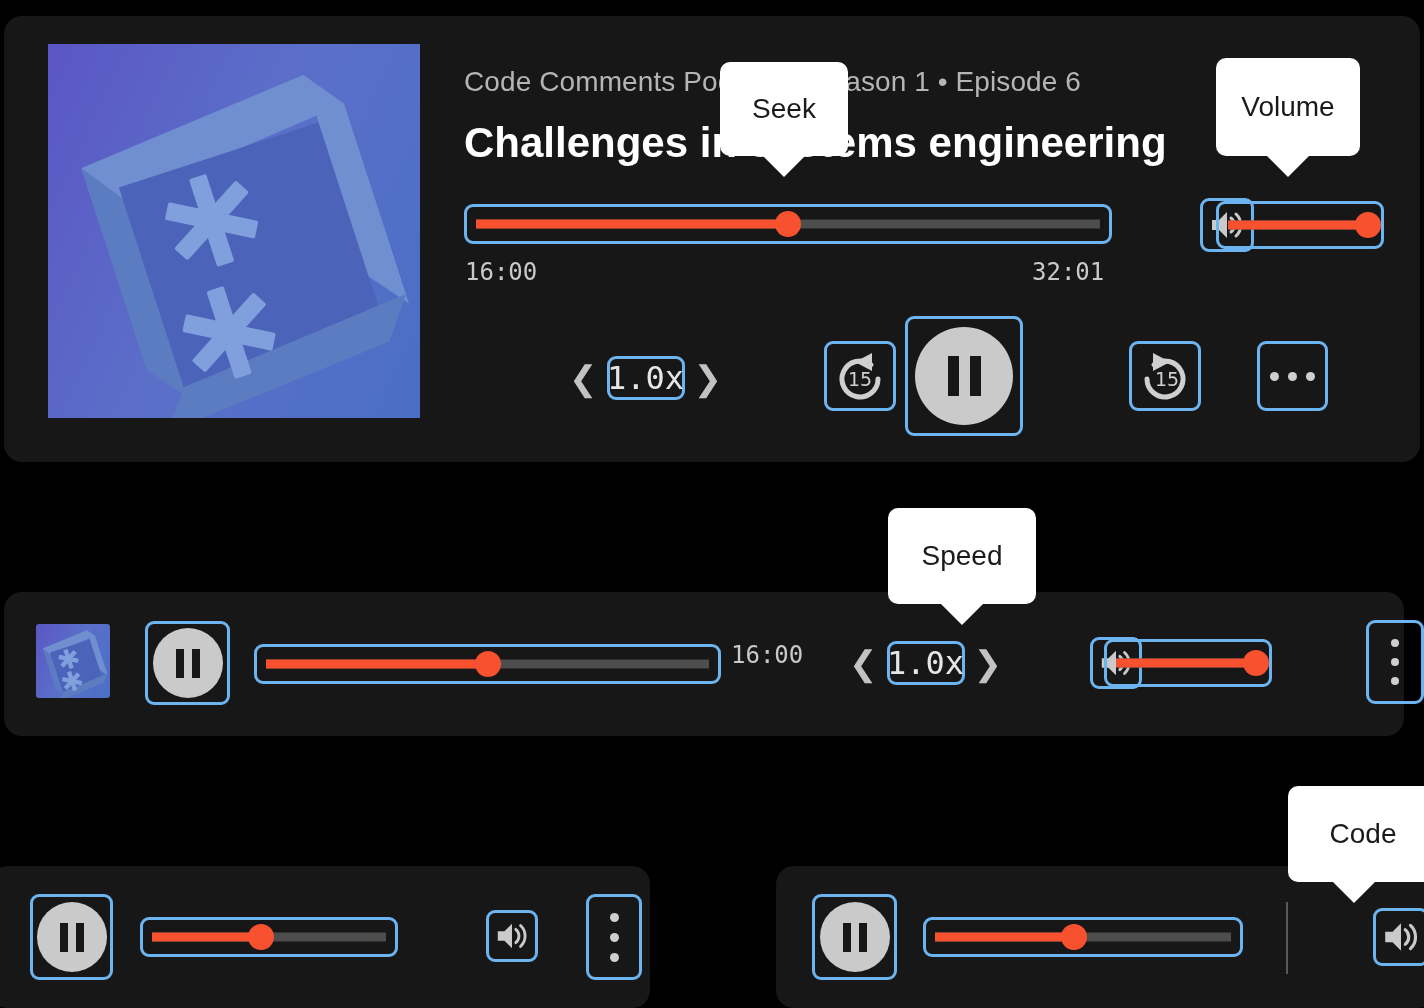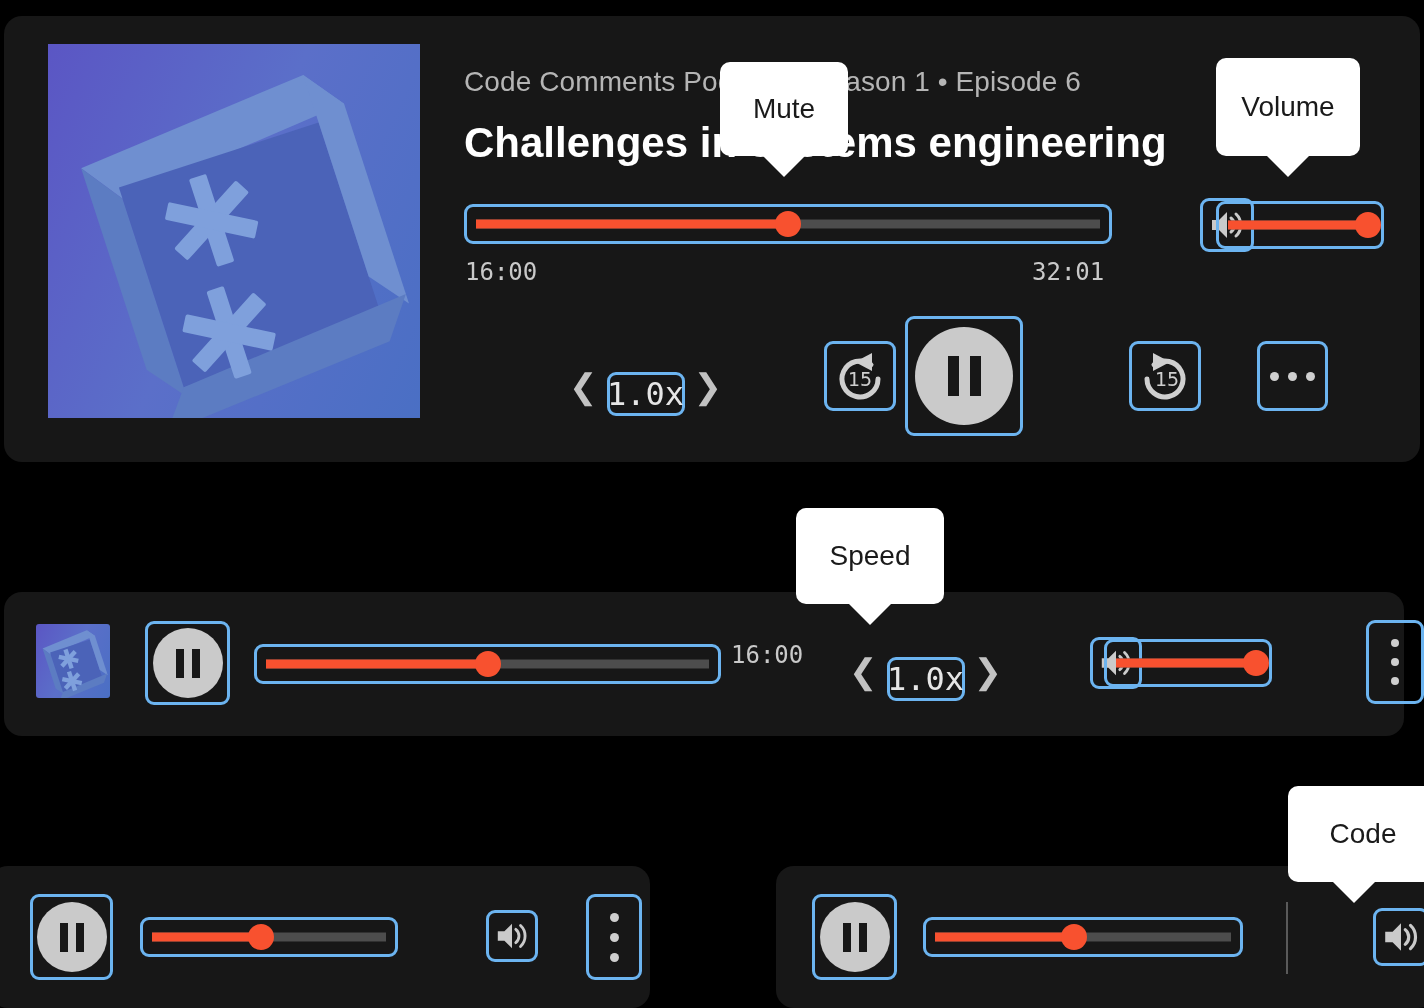--- a/index.html
+++ b/index.html
@@ -70,21 +70,21 @@
     border-right: 22px solid transparent;
     border-top: 22px solid #fff;
   }
 
   
   .meta { color: #b5b5b5; font-size: 28px; letter-spacing: .1px; white-space: nowrap; }
   .title { color: #fff; font-size: 42px; font-weight: 700; white-space: nowrap; }
   .time { color: #c9c9c9; font-family: "DejaVu Sans Mono", monospace; font-size: 24px; }
   .speedval {
     color: #e6e6e6; font-family: "DejaVu Sans Mono", monospace;
-    font-size: 32px; display:flex; align-items:center; justify-content:center;margin-top:16px;
+    font-size: 32px; display:flex; align-items:center; justify-content:center;
   }
   .chev { color: #c2c2c2; font-size: 34px; line-height: 1; user-select:none; }
 
   
   .art { position: relative; overflow: hidden; background: linear-gradient(115deg,#5b56c4 0%,#5b6fc9 48%,#4a6fc4 100%); }
   .art svg { position: absolute; inset: 0; width: 100%; height: 100%; }
 
   .divider { background: #5a5a5a; width: 2px; }
 </style>
 </head>
@@ -181,21 +181,21 @@
 
     <div class="slider ring" style="position:absolute; left:1212px; top:185px; width:168px; height:48px;">
       <div class="track">
         <div class="fill" style="width:100%;"></div>
       </div>
       <div class="thumb" style="left:calc(100% - 13px);"></div>
     </div>
   </div>
 
   <div class="tip" style="left:720px; top:62px; width:128px; height:94px;">
-    <span>Mute</span>
+    <span>Seek</span>
     <span class="arrow"></span>
   </div>
 
   <div class="tip" style="left:1216px; top:58px; width:144px; height:98px;">
     <span>Volume</span>
     <span class="arrow"></span>
   </div>
 
   <div class="panel" style="left:4px; top:592px; width:1400px; height:144px;">
 
@@ -265,21 +265,21 @@
     <div class="iconbtn ring" style="position:absolute; left:1314px; top:28px; width:58px; height:84px;">
       <div class="dots-v">
         <i style="width:8px;height:8px;"></i>
           <i style="width:8px;height:8px;"></i>
           <i style="width:8px;height:8px;"></i>
       </div>
     </div>
   </div>
 
 
-  <div class="tip" style="left:796px; top:508px; width:148px; height:96px;">
+  <div class="tip" style="left:888px; top:508px; width:148px; height:96px;">
     <span>Speed</span>
     <span class="arrow"></span>
   </div>
 
   <div class="panel" style="left:-10px; top:866px; width:660px; height:142px;">
 
     <div class="pausebtn ring" style="position:absolute; left:40px; top:28px; width:83px; height:86px;">
       <div class="disc" style="width:70px; height:70px;">
         <div class="bars" style="gap:8px;">
           <i style="width:8px; height:29px;"></i>

